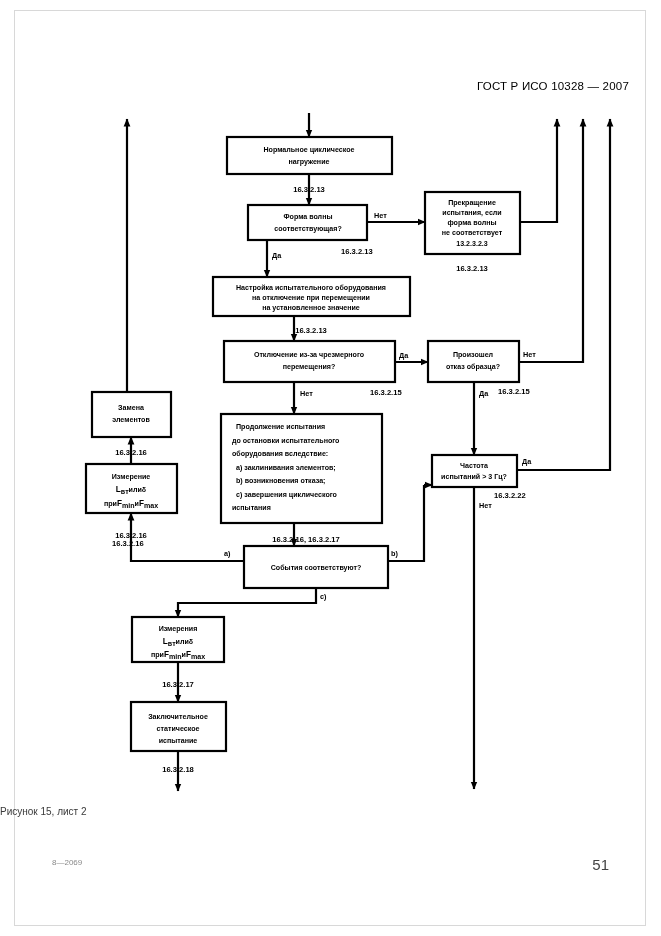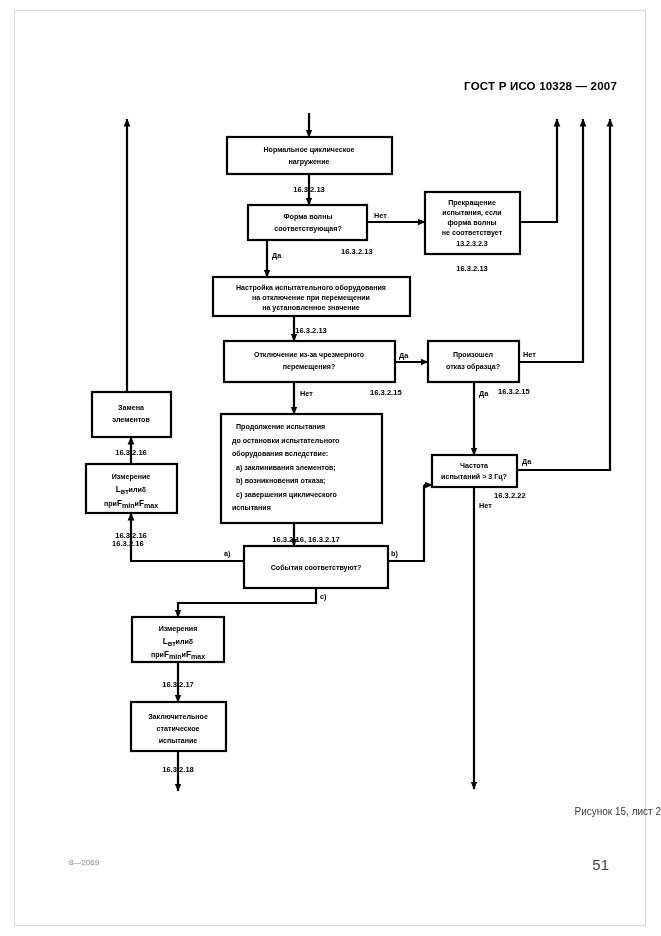--- a/index.html
+++ b/index.html
@@ -25,39 +25,39 @@
   .page-border {
     position: absolute;
     left: 14px; top: 10px;
     width: 632px;
     height: 916px;
     border: 1px solid #d8d8d8;
     box-sizing: border-box;
   }
   .doc-header {
     position: absolute;
-    right: 44px;
+    right: 32px;
     top: 80px;
     font-size: 11.5px;
-    font-weight: bold;
+    font-weight: normal;
     letter-spacing: 0.2px;
     white-space: nowrap;
   }
   .figure-caption {
     position: absolute;
     left: 0;
     top: 806px;
     width: 661px;
-    text-align: right;
+    text-align: left;
     font-size: 10px;
     color: #3a3a3a;
   }
   .footer-left {
     position: absolute;
-    left: 69px;
+    left: 52px;
     top: 858px;
     font-size: 8px;
     color: #8a8a8a;
   }
   .footer-right {
     position: absolute;
     right: 52px;
     top: 856px;
     font-size: 15px;
     color: #444444;

